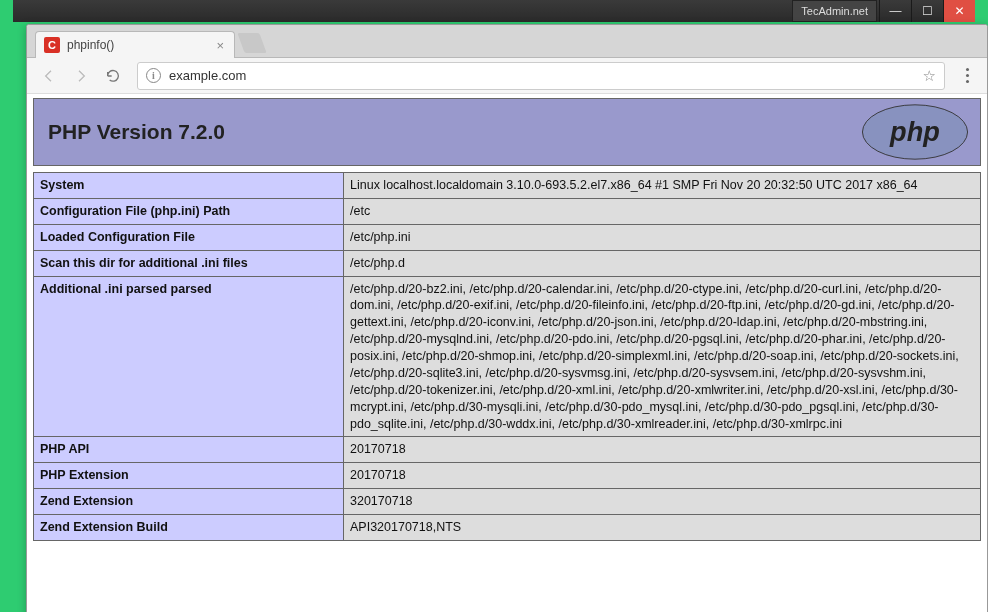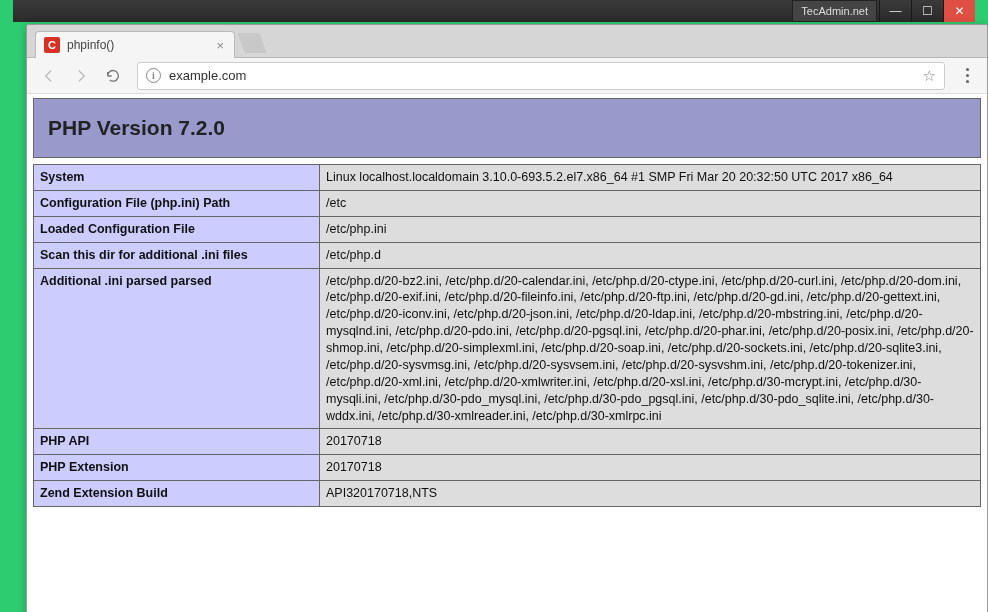--- a/index.html
+++ b/index.html
@@ -31,28 +31,28 @@
 .omnibox .star{ margin-left:auto; color:#888; font-size:15px;}
 .menu-dots{ width:24px; display:flex; flex-direction:column; align-items:center; gap:3px; padding:6px 0;}
 .menu-dots span{ width:3px;height:3px;background:#666;border-radius:50%;}
 
 .viewport { position:absolute; top:69px; left:0; right:0; bottom:0; overflow-y:scroll; background:#fff;}
 .viewport::-webkit-scrollbar{ width:15px;}
 .viewport::-webkit-scrollbar-track{ background:#f0f0f0; border-left:1px solid #ddd;}
 .viewport::-webkit-scrollbar-thumb{ background:#bcbcbc; border-radius:2px;}
 
 .content { padding:4px 6px 30px 6px; font-family:Arial,sans-serif;}
-.php-header { background:#9999cc; border:1px solid #666; padding:0; display:flex; align-items:center; justify-content:space-between; height:60px;}
+.php-header { background:#9999cc; border:1px solid #666; padding:0; display:flex; align-items:center; justify-content:space-between; height:68px;}
 .php-header h1{ font-size:21px; font-weight:bold; color:#222; padding-left:14px;}
 .php-logo { margin-right:10px; }
 .php-logo svg{ display:block;}
 
 table.phpinfo { width:100%; border-collapse:collapse; margin-top:6px; font-size:12.5px;}
 table.phpinfo td { border:1px solid #666; padding:4px 6px; vertical-align:top; line-height:1.35;}
-table.phpinfo td.e { background:#ccccff; font-weight:bold; width:286px; color:#111;}
+table.phpinfo td.e { background:#ccccff; font-weight:bold; width:310px; color:#111;}
 table.phpinfo td.v { background:#ddd; color:#111; word-wrap:break-word; max-width:600px;}
 </style>
 </head>
 <body>
 
 <div class="desktop">
   <div class="green-outer">
 
     <div class="titlebar">
       <div class="title-label">TecAdmin.net</div>
@@ -98,27 +98,33 @@
             <span></span>
             <span></span>
         </div>
       </div>
 
       <div class="viewport">
         <div class="content">
 
           <div class="php-header">
             <h1>PHP Version 7.2.0</h1>
+            <div class="php-logo">
+              <svg width="110" height="58" viewBox="0 0 120 64">
+                <ellipse cx="60" cy="32" rx="58" ry="30" fill="#8892bf" stroke="#333" stroke-width="1"></ellipse>
+                <text x="60" y="42" font-family="Arial" font-size="30" font-weight="bold" fill="#222" text-anchor="middle" font-style="italic">php</text>
+              </svg>
+            </div>
           </div>
 
           <table class="phpinfo">
             <tbody id="phpinfo-rows">
                 <tr>
                   <td class="e">System</td>
-                  <td class="v">Linux localhost.localdomain 3.10.0-693.5.2.el7.x86_64 #1 SMP Fri Mar 20 20:32:50 UTC 2017 x86_64</td>
+                  <td class="v">Linux localhost.localdomain 3.10.0-693.5.2.el7.x86_64 #1 SMP Fri Nov 20 20:32:50 UTC 2017 x86_64</td>
                 </tr>
                 <tr>
                   <td class="e">Configuration File (php.ini) Path</td>
                   <td class="v">/etc</td>
                 </tr>
                 <tr>
                   <td class="e">Loaded Configuration File</td>
                   <td class="v">/etc/php.ini</td>
                 </tr>
                 <tr>
@@ -131,20 +137,24 @@
                 </tr>
                 <tr>
                   <td class="e">PHP API</td>
                   <td class="v">20170718</td>
                 </tr>
                 <tr>
                   <td class="e">PHP Extension</td>
                   <td class="v">20170718</td>
                 </tr>
                 <tr>
+                  <td class="e">Zend Extension</td>
+                  <td class="v">320170718</td>
+                </tr>
+                <tr>
                   <td class="e">Zend Extension Build</td>
                   <td class="v">API320170718,NTS</td>
                 </tr>
               </tbody>
           </table>
 
         </div>
       </div>
 
     </div>

